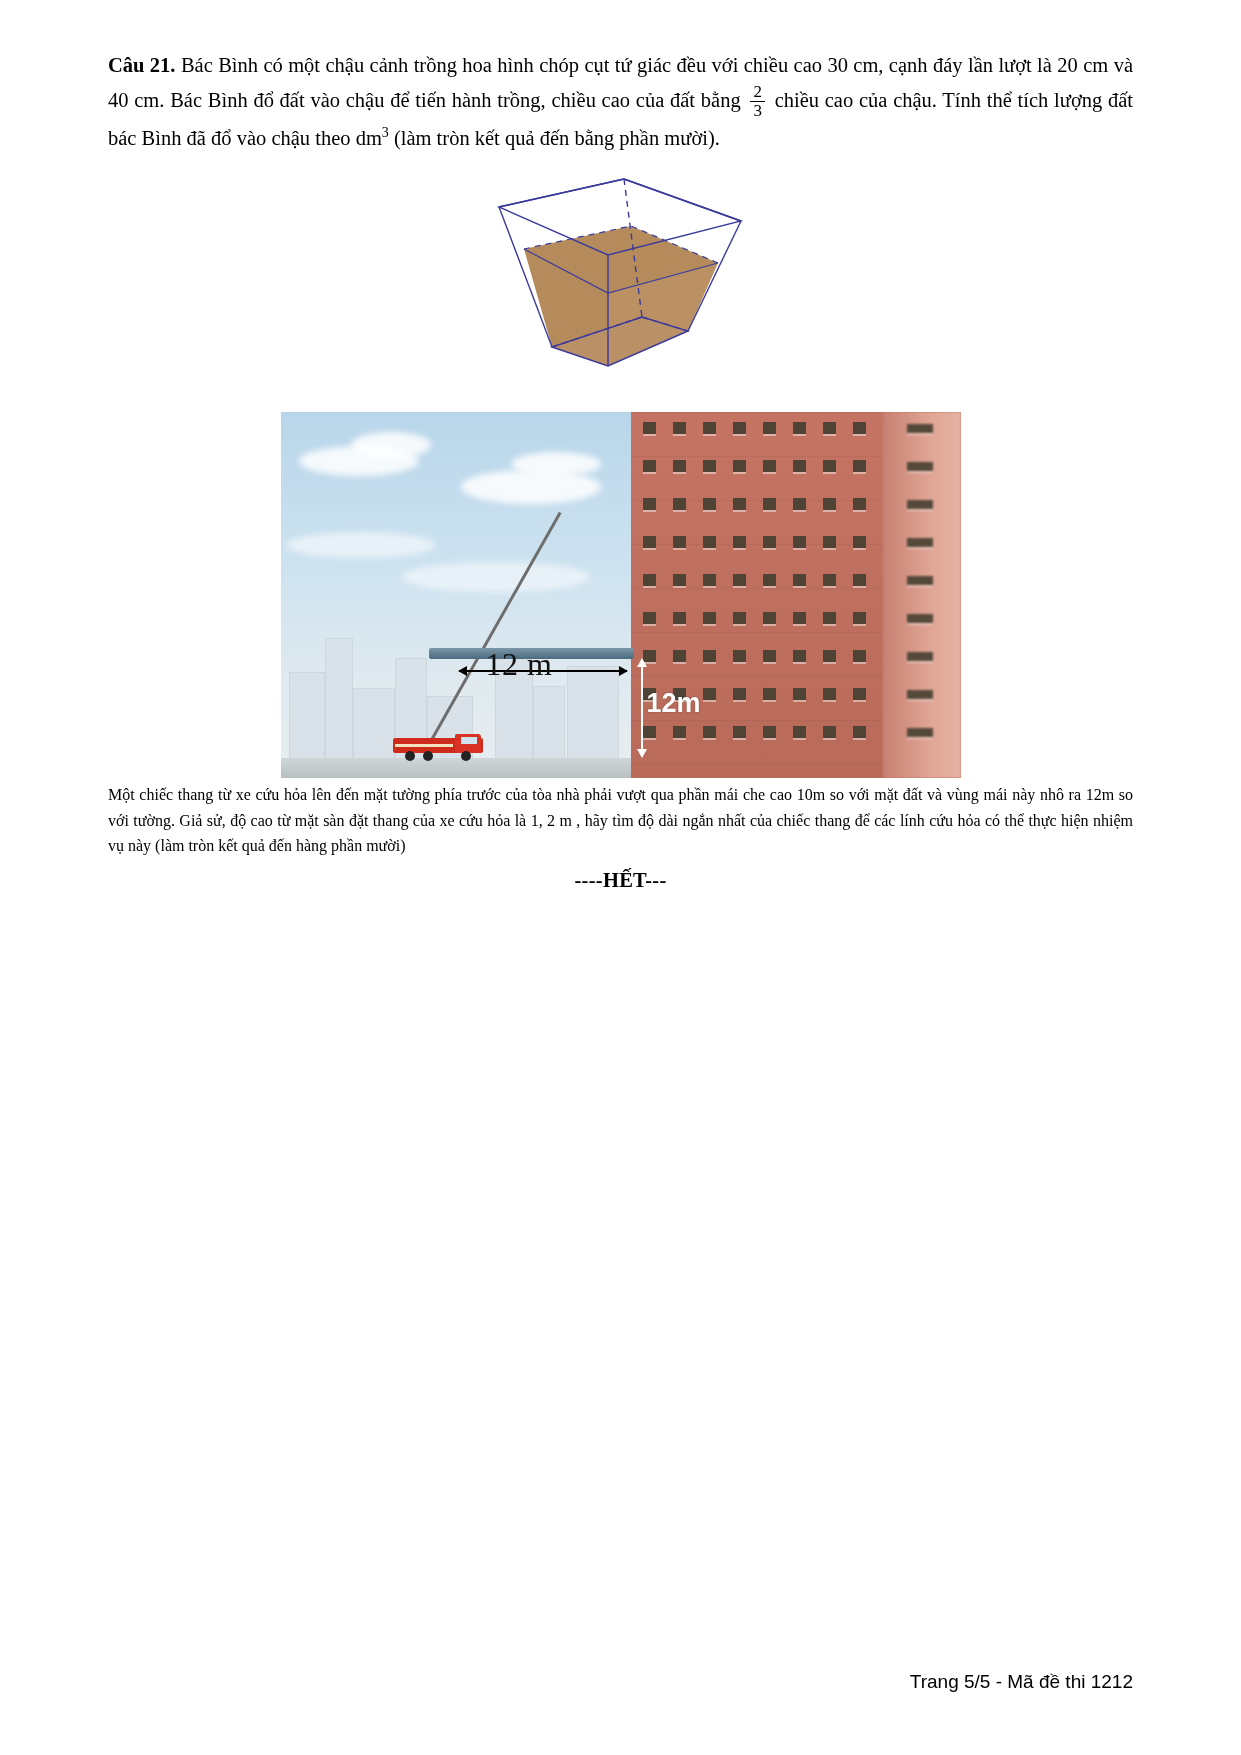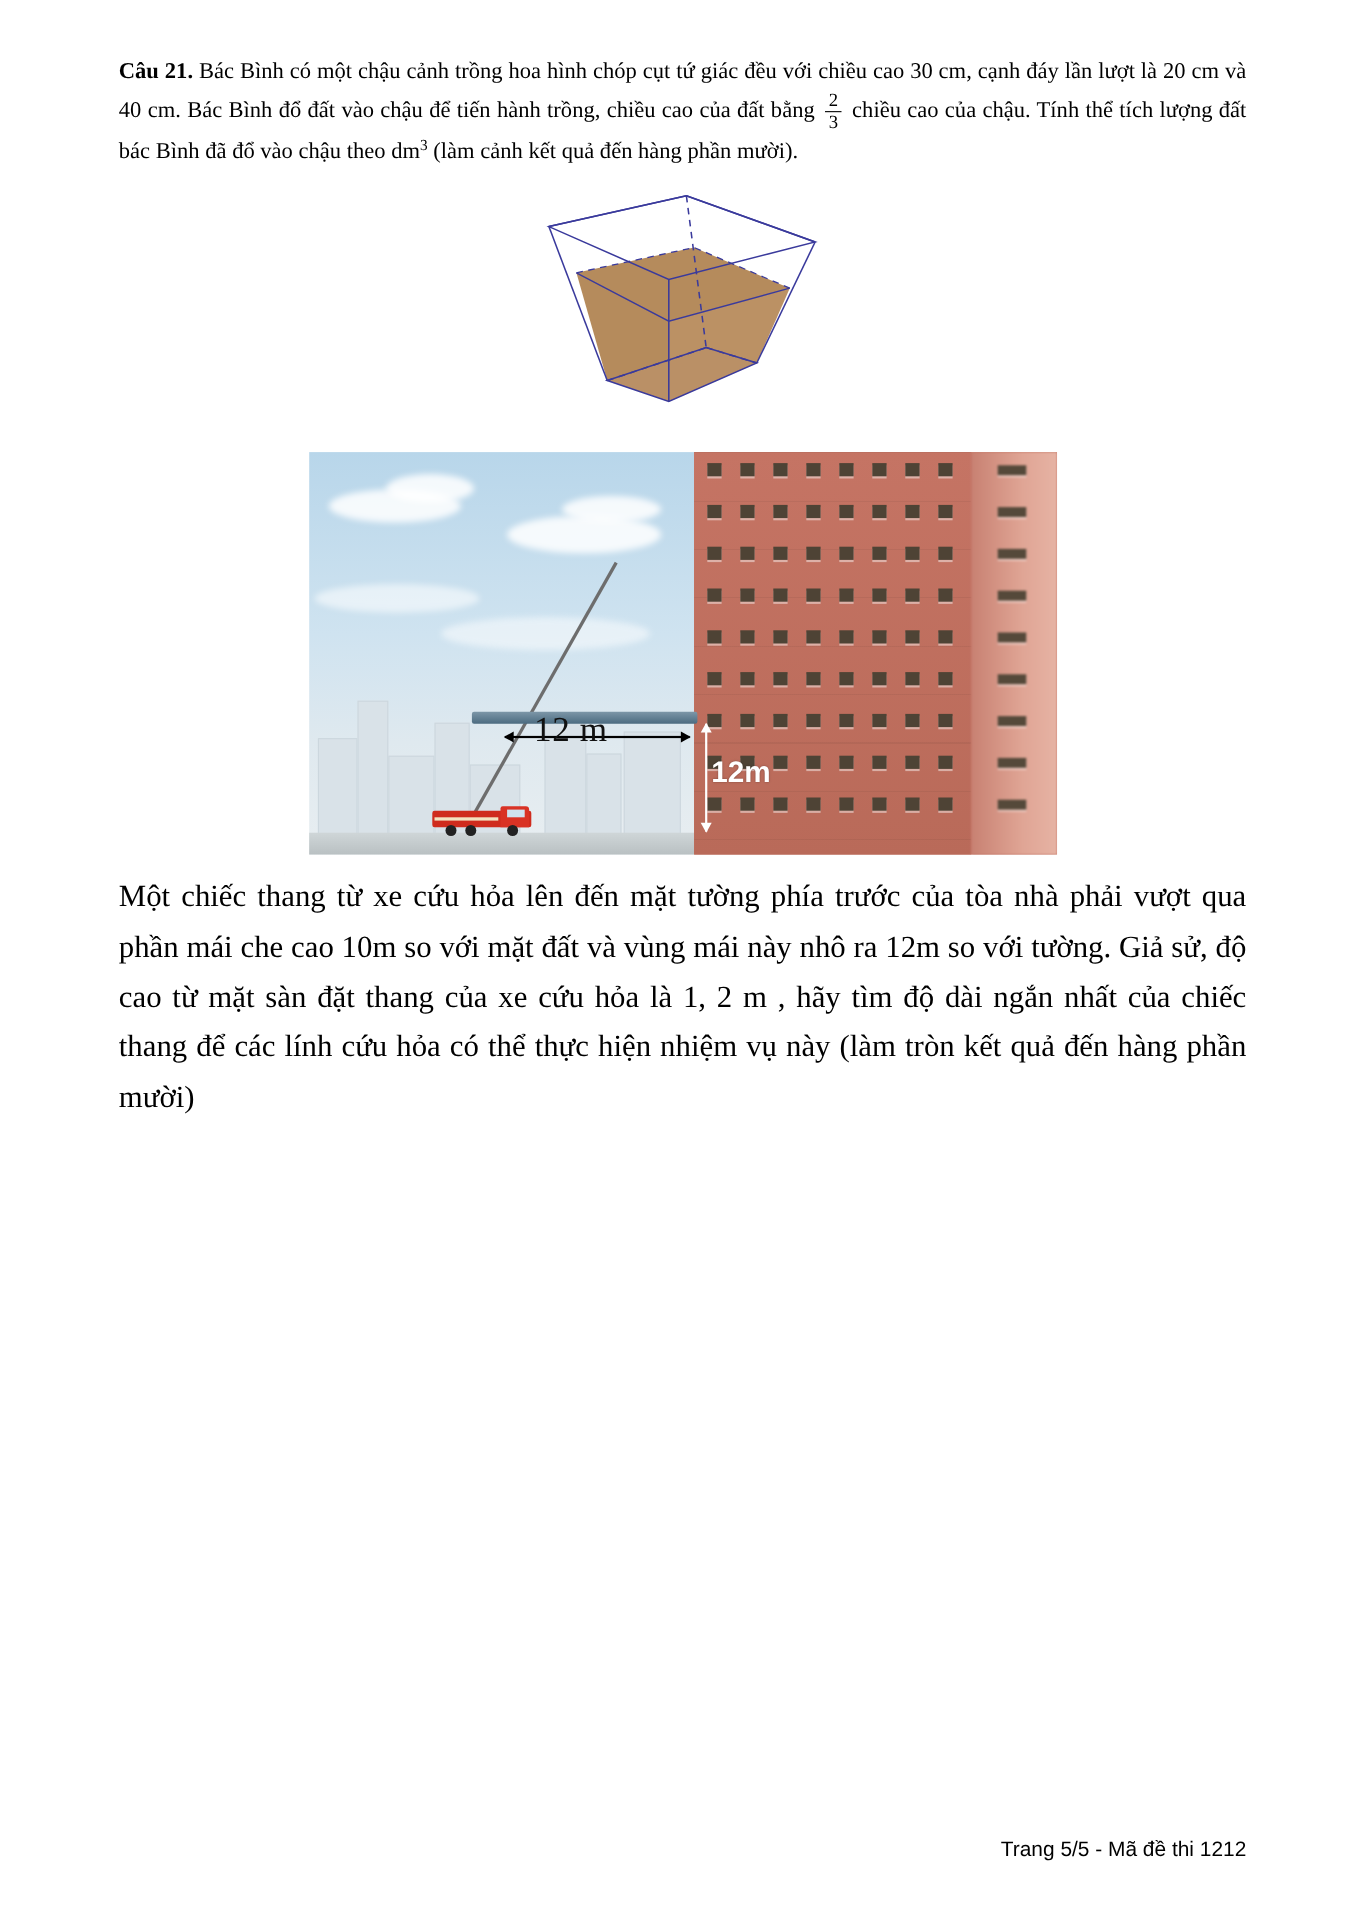--- a/index.html
+++ b/index.html
@@ -183,24 +183,24 @@
   .wheel {
     position: absolute; top: 17px; width: 10px; height: 10px;
     background: #222; border-radius: 50%;
   }
   .truck-stripe {
     position: absolute; left: 2px; top: 10px; width: 58px; height: 3px;
     background: #f2e2c0;
   }
 
   .q22-text {
-    font-size: 28px;
+    font-size: 16px;
     line-height: 1.62;
     text-align: justify;
-    margin-top: 16px;
+    margin-top: 4px;
   }
   .het {
     text-align: center;
     font-weight: bold;
     font-size: 20.5px;
     margin-top: 10px;
     letter-spacing: 0.3px;
   }
   .footer {
     position: absolute;
@@ -215,21 +215,21 @@
 
 <div class="page">
 
   <div class="q-block">
     <span class="q-label">Câu 21.</span>
     <span class="q-body">Bác Bình có một chậu cảnh trồng hoa hình chóp cụt tứ giác đều với chiều cao 30 cm, cạnh đáy lần lượt là 20 cm và 40 cm. Bác Bình đổ đất vào chậu để tiến hành trồng, chiều cao của đất bằng</span>
     <span class="frac">
       <span class="num">2</span>
       <span class="den">3</span>
     </span>
-    <span class="q-body">chiều cao của chậu. Tính thể tích lượng đất bác Bình đã đổ vào chậu theo  dm</span><span class="sup">3</span><span class="q-body"> (làm cảnh kết quả đến hàng phần mười).</span>
+    <span class="q-body">chiều cao của chậu. Tính thể tích lượng đất bác Bình đã đổ vào chậu theo  dm</span><span class="sup">3</span><span class="q-body"> (làm tròn kết quả đến bằng phần mười).</span>
   </div>
 
   <div class="fig-frustum">
     <svg width="260" height="215" viewBox="0 0 260 215">
 
       <polygon points="33,78 140,55 227,92 117,122" fill="#b58b5c" stroke="none"></polygon>
 
       <polygon points="33,78 117,122 117,195 61,176" fill="#b58b5c" stroke="none"></polygon>
       <polygon points="117,122 227,92 197,160 117,195" fill="#bb9164" stroke="none"></polygon>
 
@@ -385,16 +385,17 @@
         <div class="truck-stripe"></div>
         <div class="truck-cab"></div>
         <div class="truck-win"></div>
         <div class="wheel" style="left:12px;"></div>
         <div class="wheel" style="left:30px;"></div>
         <div class="wheel" style="left:68px;"></div>
       </div>
     </div>
 
     <div class="q22-text"> Một chiếc thang từ xe cứu hỏa lên đến mặt tường phía trước của tòa nhà phải vượt qua phần mái che cao 10m so với mặt đất và vùng mái này nhô ra 12m so với tường. Giả sử, độ cao từ mặt sàn đặt thang của xe cứu hỏa là 1, 2 m , hãy tìm độ dài ngắn nhất của chiếc thang để các lính cứu hỏa có thể thực hiện nhiệm vụ này (làm tròn kết quả đến hàng phần mười)</div>
+    <div class="het">----HẾT---</div>
   </div>
 
   <div class="footer">Trang 5/5 - Mã đề thi 1212</div>
 </div>
 
 </body></html>

